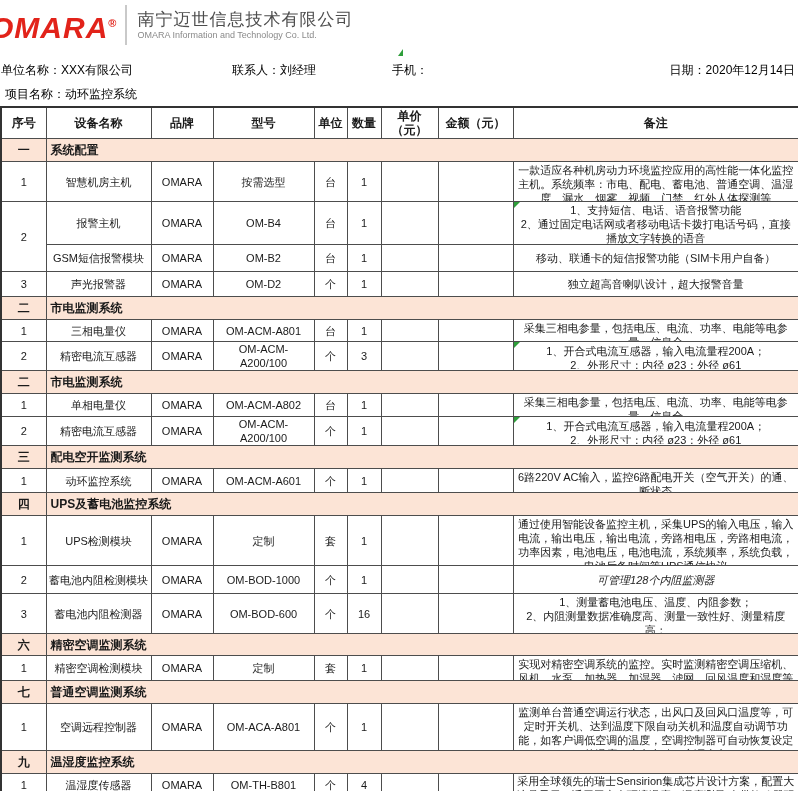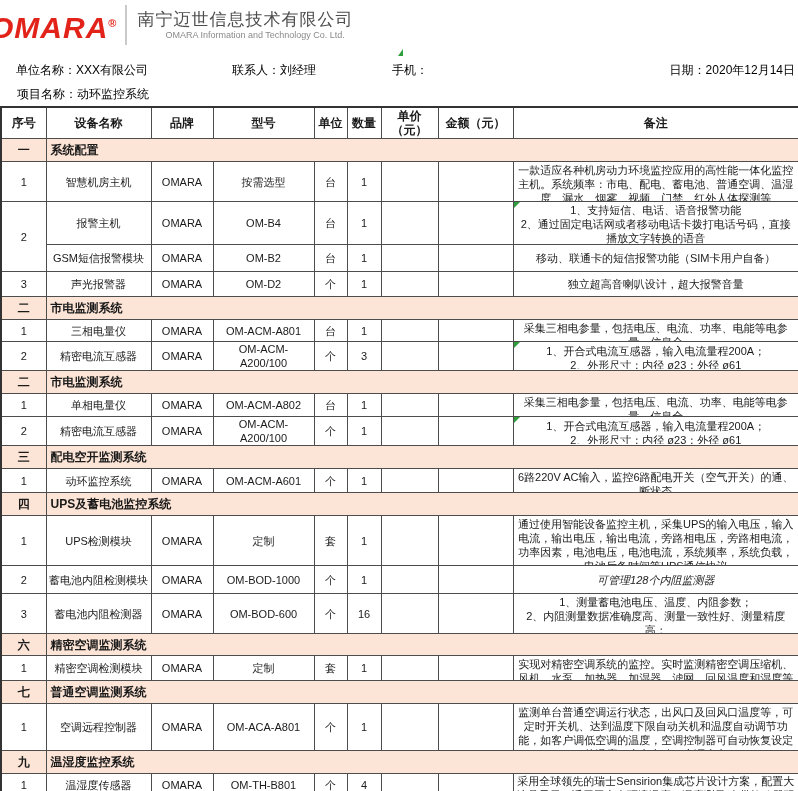--- a/index.html
+++ b/index.html
@@ -13,37 +13,37 @@
   .page-header{position:relative;width:798px;height:106px;}
   .logo-row{position:absolute;top:5px;left:0;display:flex;align-items:center;}
   .logo-text{
     font-size:30px;font-weight:800;font-style:italic;letter-spacing:1px;
     color:#e2231a;margin-left:-10px;line-height:34px;white-space:nowrap;
   }
   .logo-reg{font-size:11px;vertical-align:super;font-style:normal;}
   .logo-divider{width:2px;height:40px;background:#c9c9c9;margin:0 10px 0 8px;}
   .company-block{display:flex;flex-direction:column;justify-content:center;}
   .company-cn{font-size:17px;font-weight:400;color:#4d4d4d;letter-spacing:1px;line-height:20px;}
-  .company-en{font-size:9px;color:#8a8a8a;line-height:11px;margin-left:28px;}
+  .company-en{font-size:9px;color:#8a8a8a;line-height:11px;}
   .doc-title{
     position:absolute;top:28px;left:0;width:798px;text-align:center;
     font-size:24px;font-weight:800;letter-spacing:2px;color:#000;
   }
   .comment-mark{
     display:inline-block;width:0;height:0;margin-left:2px;vertical-align:bottom;
     border-bottom:7px solid #2e9e3a;border-left:5px solid transparent;
   }
   .info-row{position:absolute;left:0;width:798px;height:16px;font-size:12px;color:#000;}
   .info-row-1{top:62px;}
   .info-row-2{top:86px;}
-  .info-unit{position:absolute;left:16px;}
+  .info-unit{position:absolute;left:1px;}
   .info-contact{position:absolute;left:232px;}
   .info-phone{position:absolute;left:392px;}
   .info-date{position:absolute;right:3px;}
-  .info-project{position:absolute;left:5px;margin-left:12px;}
+  .info-project{position:absolute;left:5px;}
   
   table.quote{
     position:absolute;top:106px;left:0;
     width:798px;table-layout:fixed;border-collapse:collapse;
     border:2px solid #333;
   }
   table.quote td,table.quote th{
     border:1px solid #4d4d4d;
     font-size:11px;line-height:14px;
     padding:0 2px;vertical-align:middle;text-align:center;

